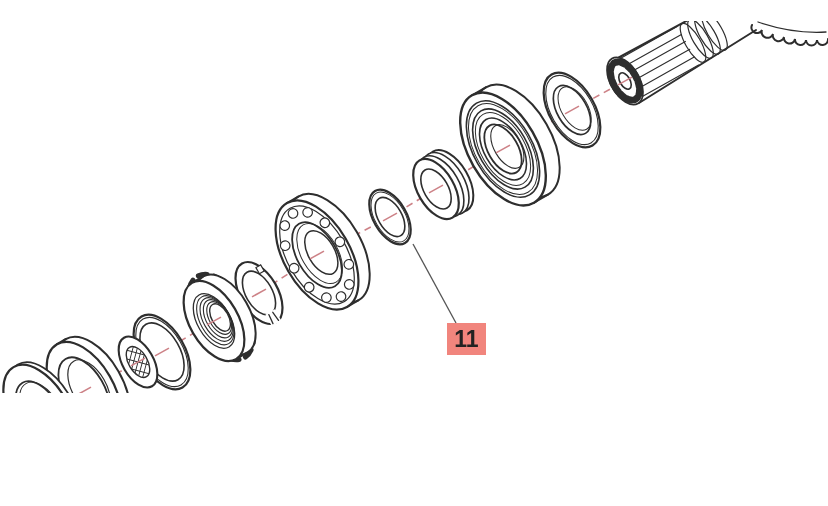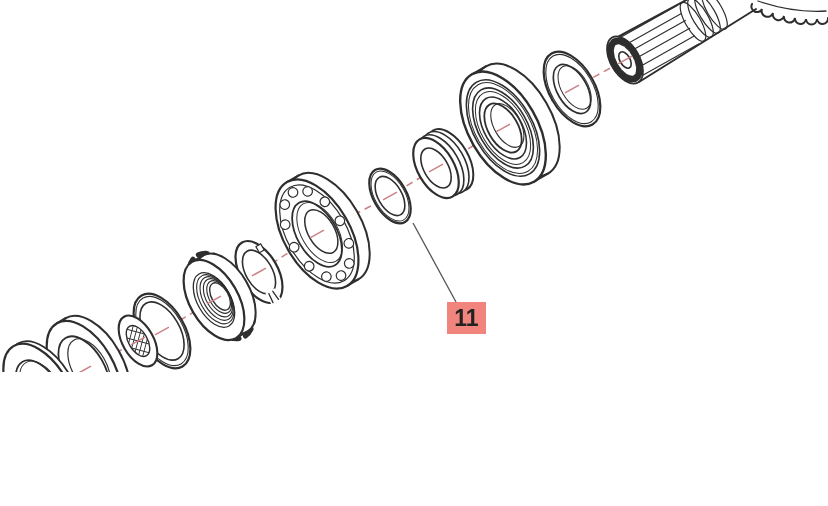--- a/index.html
+++ b/index.html
@@ -1,16 +1,16 @@
 <!DOCTYPE html>
 <html><head>
 <meta charset="utf-8">
 <style>
   html,body{margin:0;padding:0;background:#fff;}
-  .stage{position:relative;width:828px;height:372px;background:#fff;overflow:hidden;}
+  .stage{position:relative;width:828px;height:372px;background:#fff;overflow:hidden;margin-top:21px;}
   svg{display:block;}
   .callout-text{
     font-family:"Liberation Sans", sans-serif;
     font-size:23px;
     font-weight:600;
   }
   line,ellipse,path,polyline,circle,rect{vector-effect:none;}
 </style>
 </head>
 <body>

